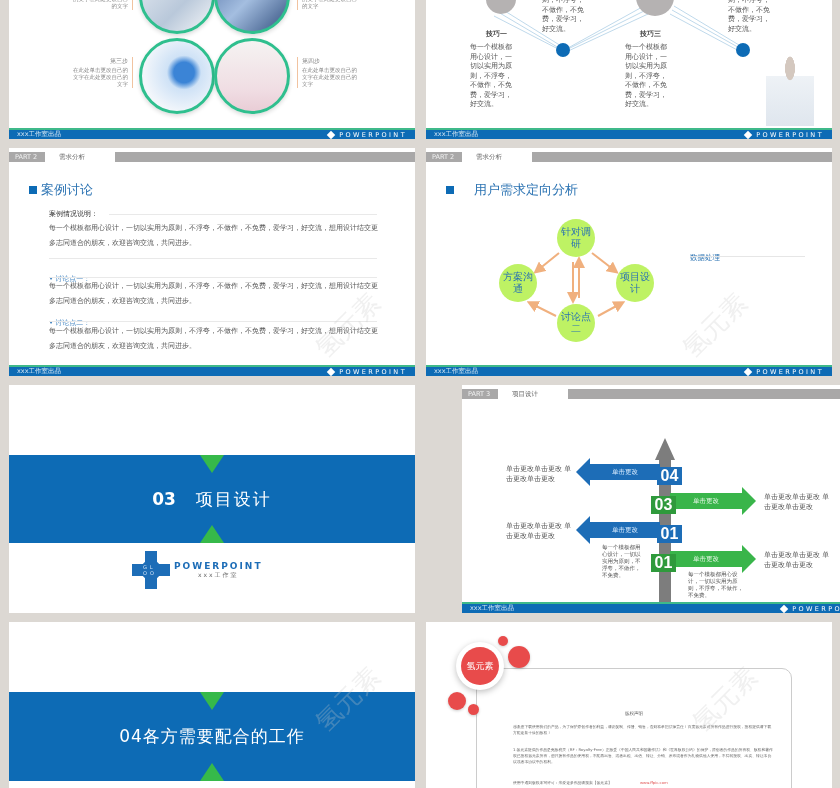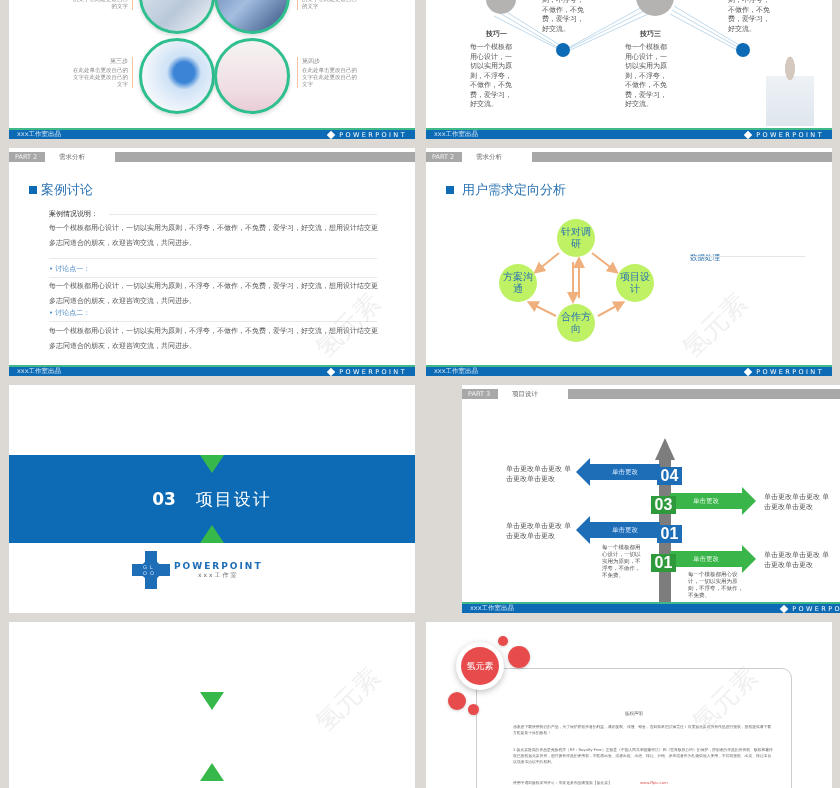--- a/index.html
+++ b/index.html
@@ -36,21 +36,21 @@
   
   .s2 .tip { position: absolute; font-size: 7px; line-height: 9.5px; color: #555; }
   .s2 .tiptitle { position: absolute; font-size: 7px; font-weight: bold; color: #444; }
 
   
   .hd { position: absolute; font-size: 13px; color: #2a72b2; display: flex; align-items: center; gap: 4px; }
   .hd .sq { width: 8px; height: 8px; background: #0d6bb5; display: inline-block; }
   .s3 .txt { position: absolute; left: 40px; width: 330px; font-size: 7px; line-height: 15px; color: #555; }
   .s3 .lbl { position: absolute; left: 40px; font-size: 7px; color: #333; }
   .s3 .rule { position: absolute; height: 1px; background: #e9e9e9; }
-  .s3 .dp { position: absolute; left: 40px; font-size: 7px; color: #4a8ac4; }
+  .s3 .dp { position: absolute; left: 40px; font-size: 7px; color: #4a8ac4; margin-top: 10px; }
 
   
   .node { position: absolute; width: 38px; height: 38px; border-radius: 50%; background: #bef264; color: #2a72b2; font-size: 10px; line-height: 12px; display: flex; align-items: center; justify-content: center; text-align: center; }
   .s4 .dtitle { position: absolute; left: 264px; top: 93px; font-size: 7.5px; color: #2a72b2; margin-top: 12px; }
   .s4 .drule { position: absolute; left: 264px; top: 108px; width: 115px; height: 1px; background: #e6e6e6; }
   .s4 .dtext { position: absolute; left: 264px; top: 112px; width: 120px; font-size: 6.8px; line-height: 15px; color: #555; }
 
   
   .band { position: absolute; left: 0; right: 0; background: #0d6bb5; display: flex; align-items: center; justify-content: center; color: #fff; }
   .tri-down { position: absolute; left: 50%; transform: translateX(-50%); width: 0; height: 0; border-left: 12px solid transparent; border-right: 12px solid transparent; border-top: 18px solid #36b94a; }
@@ -183,41 +183,41 @@
 </div>
 
 <div class="slide s4">
   <div class="partbar">
     <span class="part">PART 2</span>
     <span class="ptitle">需求分析</span>
     <span class="pfill"></span>
   </div>
   <div class="hd" style="left:20px;top:33px;">
     <span class="sq"></span>
-    <span style="margin-left:4px;">用户需求定向分析</span>
+    <span style="margin-left:16px;">用户需求定向分析</span>
   </div>
   <svg width="406" height="228" style="position:absolute;left:0;top:0;">
     <defs>
         <marker id="ah" markerWidth="6" markerHeight="6" refX="3" refY="3" orient="auto">
           <path d="M0,0 L6,3 L0,6 z" fill="#f0b07e"></path>
         </marker>
       </defs>
     <g stroke="#f0b07e" stroke-width="2" fill="none" marker-end="url(#ah)">
       <line x1="133" y1="105" x2="112" y2="122"></line>
       <line x1="166" y1="105" x2="188" y2="122"></line>
       <line x1="130" y1="168" x2="106" y2="156"></line>
       <line x1="172" y1="168" x2="194" y2="156"></line>
       <line x1="147" y1="114" x2="147" y2="150"></line>
       <line x1="153" y1="150" x2="153" y2="114"></line>
     </g>
   </svg>
   <div class="node" style="left:131px;top:71px;">针对调研</div>
   <div class="node" style="left:73px;top:116px;">方案沟通</div>
   <div class="node" style="left:190px;top:116px;">项目设计</div>
-  <div class="node" style="left:131px;top:156px;">合作方向</div>
+  <div class="node" style="left:131px;top:156px;">讨论点二</div>
   <div class="dtitle">数据处理</div>
   <div class="drule"></div>
   <div class="watermark" style="left:250px;top:160px;">氢元素</div>
   <div class="footer">
     <span class="fl">xxx工作室出品</span>
     <span class="fr">
         <span class="diamond"></span>
         <span>POWERPOINT</span>
       </span>
   </div>
@@ -282,20 +282,23 @@
   <div class="footer">
     <span class="fl">xxx工作室出品</span>
     <span class="fr">
         <span class="diamond"></span>
         <span>POWERPOINT</span>
       </span>
   </div>
 </div>
 
 <div class="slide s7">
+  <div class="band" style="top:70px;height:89px;">
+    <span style="font-size:17px;letter-spacing:1px;">04各方需要配合的工作</span>
+  </div>
   <div class="tri-down" style="top:70px;"></div>
   <div class="tri-up" style="top:141px;"></div>
   <div class="watermark" style="left:300px;top:60px;">氢元素</div>
 </div>
 
 <div class="slide s8">
   <div class="card">
     <div class="ct">版权声明</div>
     <div class="cp" style="top:55px;">感谢您下载使用我们的产品，为了保护原创作者的利益，请勿复制、传播、销售，否则将承担法律责任！百度氢元素对所有作品进行授权，授权提供请下载方能更新十倍的版权！</div>
     <div class="cp" style="top:78px;">1.氢元素提供的作品是免版税类（RF：Royalty-Free）正版受《中国人民共和国著作法》和《世界版权公约》的保护，原创者的作品的所有权、版权和著作权已授权氢元素所有，您只拥有作品的使用权，不能再出售、或者出租、出借、转让、分销、发布或者作为礼物供他人使用，不得转授权、出卖、转让本协议或者本协议中的权利。</div>

